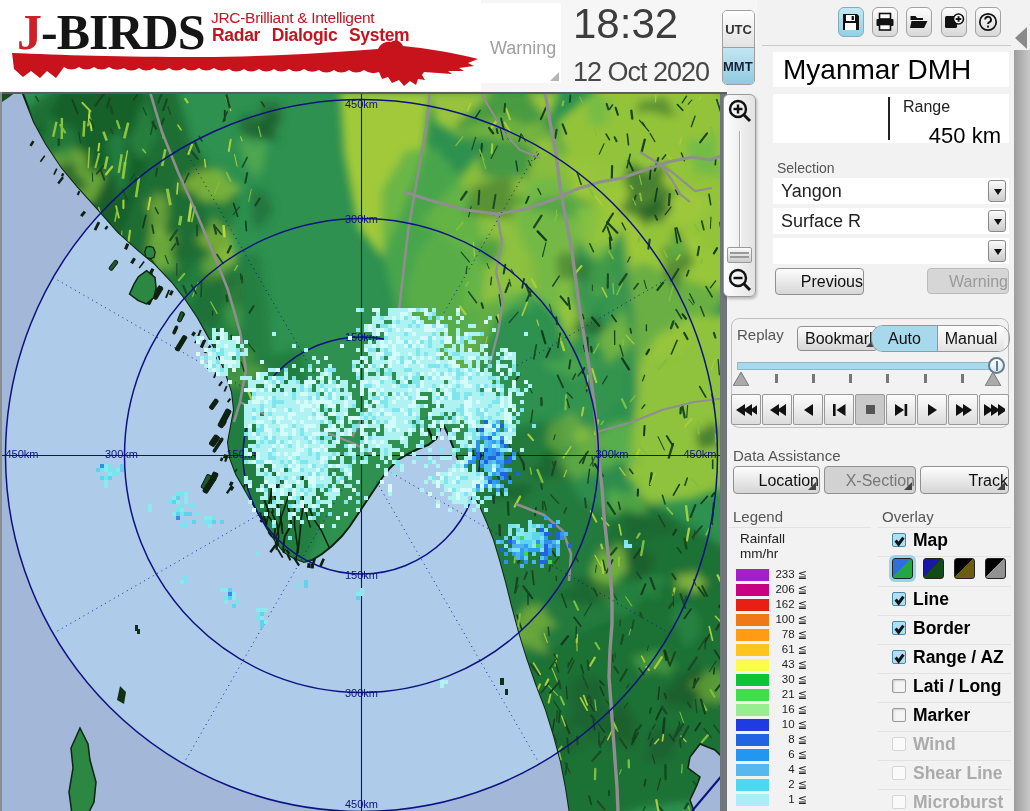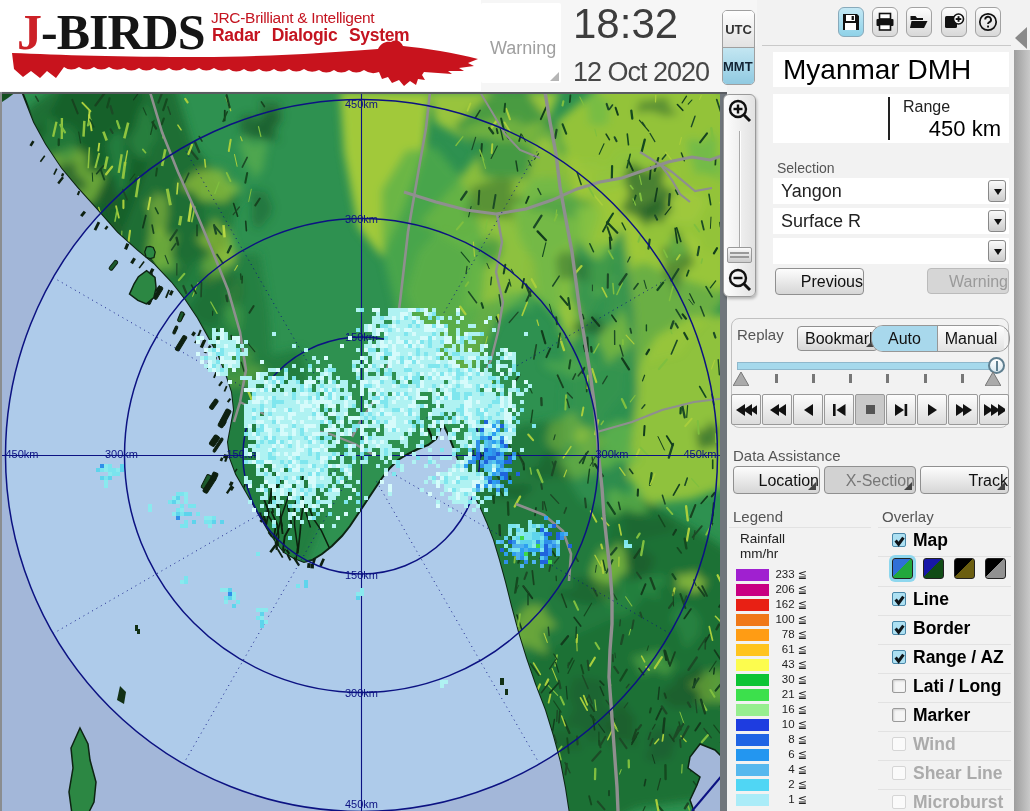--- a/index.html
+++ b/index.html
@@ -22,21 +22,21 @@
 #hdrline{position:absolute;left:762px;top:45px;width:249px;height:1px;background:#c9c9c9}
 #collapse{position:absolute;left:1015px;top:27px;width:0;height:0;border-top:11px solid transparent;border-bottom:11px solid transparent;border-right:12px solid #8a8a8a}
 #rstrip{position:absolute;left:1014px;top:50px;width:16px;height:761px;background:linear-gradient(90deg,#9d9d9d,#c9c9c9)}
 #map{position:absolute;left:0;top:92px;width:727px;height:719px}
 #panel{position:absolute;left:727px;top:46px;width:287px;height:765px;background:#f2f2f2}
 .wbox{position:absolute;background:#fff}
 #dmh{left:46px;top:6px;width:236px;height:35px;font-size:28px;color:#000;padding-left:10px;line-height:35px}
 #rangebox{left:46px;top:48px;width:236px;height:49px}
 #rngdiv{position:absolute;left:115px;top:3px;width:1.5px;height:43px;background:#222}
 #rnglab{position:absolute;left:130px;top:4px;font-size:16px;color:#222}
-#rngval{position:absolute;right:8px;top:22px;font-size:22px;color:#000}
+#rngval{position:absolute;right:8px;top:29px;font-size:22px;color:#000}
 #sellab{position:absolute;left:50px;top:114px;font-size:14px;color:#555}
 .drop{position:absolute;left:46px;width:236px;height:26px;background:#fff}
 .drop span{position:absolute;left:8px;top:3px;font-size:18px;color:#222}
 .dbtn{position:absolute;right:3px;top:2px;width:18px;height:22px;border:1px solid #888;border-radius:3px;background:linear-gradient(#fafafa,#ccc)}
 .dbtn:after{content:"";position:absolute;left:4.5px;top:8px;border-left:4.5px solid transparent;border-right:4.5px solid transparent;border-top:6px solid #111}
 .btn{position:absolute;border:1px solid #909090;border-radius:4px;background:linear-gradient(#fdfdfd,#d6d6d6);text-align:right;color:#111}
 .btn.dis{background:#d6d6d6;border-color:#bbb;color:#9a9a9a}
 .btn.pressed{background:#d2d2d2}
 .corner:after{content:"";position:absolute;right:3px;bottom:3px;border-left:8px solid transparent;border-bottom:8px solid #444}
 #replaybox{position:absolute;left:731px;top:318px;width:278px;height:110px;border:1px solid #c0c0c0;border-radius:8px}

